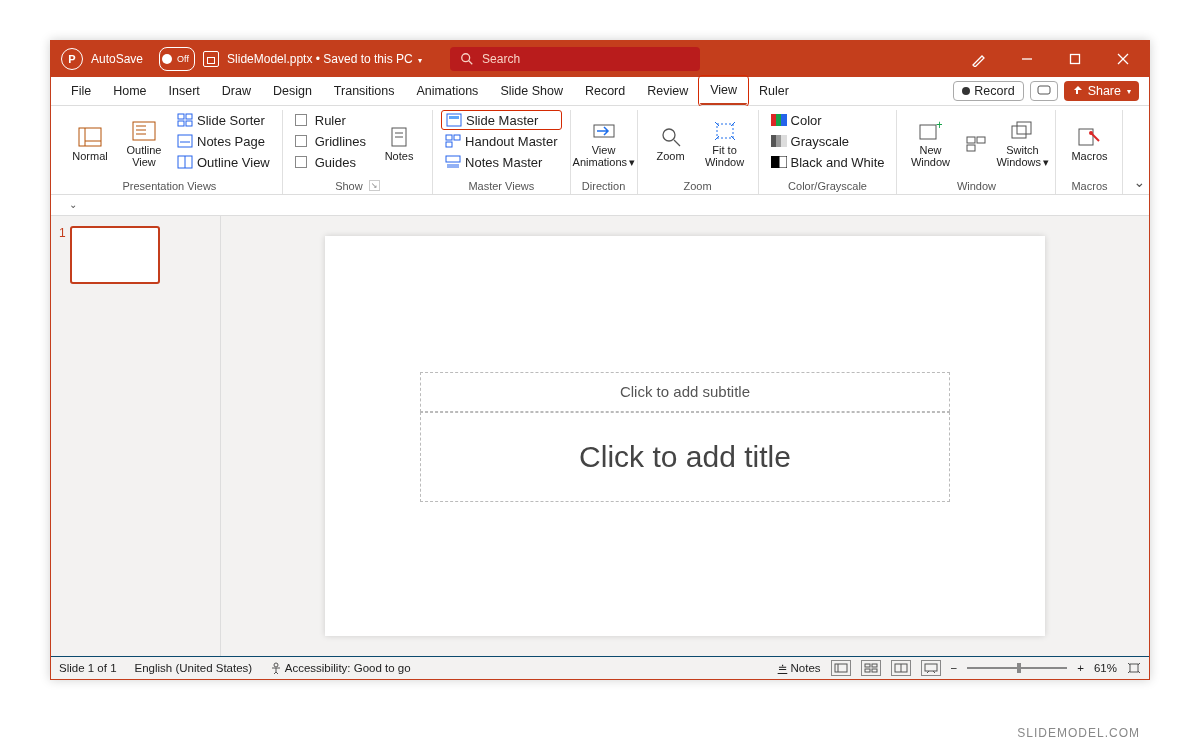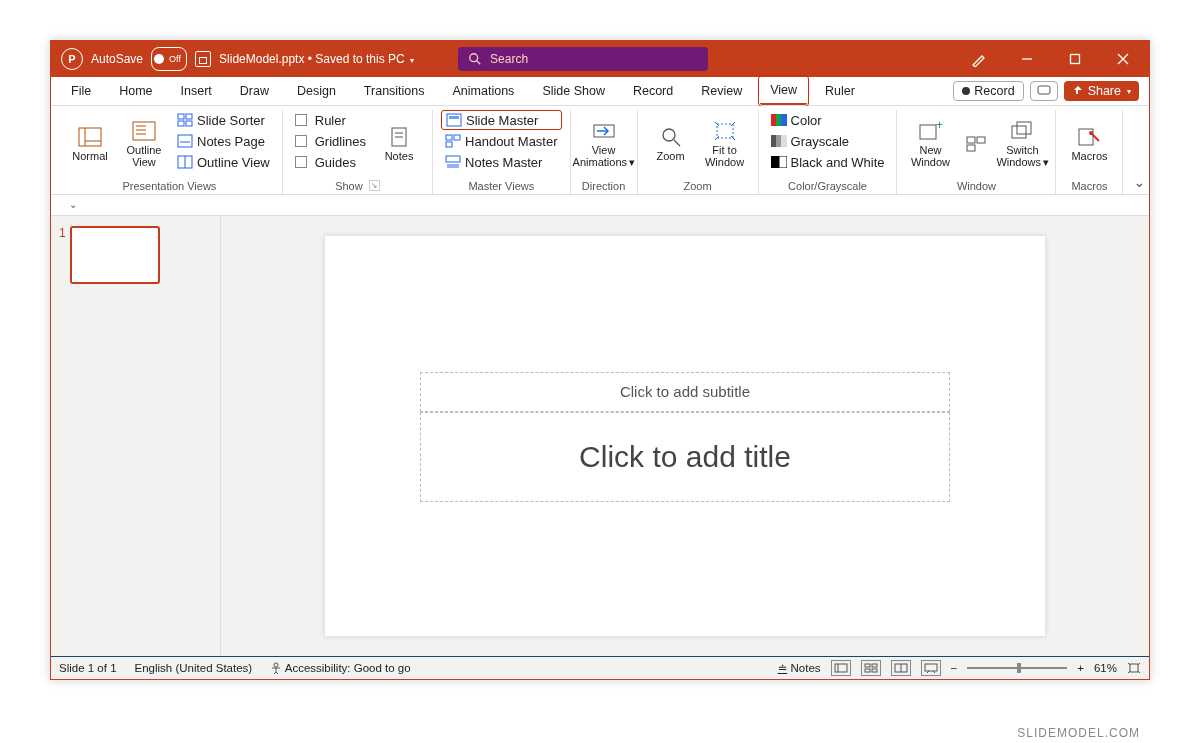--- a/index.html
+++ b/index.html
@@ -33,21 +33,21 @@
   }
   .p-logo {
     width: 22px; height: 22px;
     border: 1.5px solid #fff;
     border-radius: 50%;
     display: flex; align-items: center; justify-content: center;
     font-weight: bold; font-size: 11px;
     margin-left: 4px;
   }
   .autosave {
-    display: flex; align-items: center; gap: 8px;
+    display: flex; align-items: center; gap: 16px;
   }
   .toggle {
     width: 36px; height: 24px;
     border: 1px solid #fff; border-radius: 8px;
     display: flex; align-items: center;
     font-size: 9px;
     padding-left: 3px;
     position: relative;
   }
   .toggle::before {
@@ -62,23 +62,23 @@
     border-radius: 2px;
     position: relative;
   }
   .save-icon::after{
     content:""; position:absolute; left:3px; right:3px; bottom:2px; height:5px;
     border:1px solid #fff;
   }
   .title-filename { white-space: nowrap; }
   .searchbox {
     flex: 0 0 250px;
-    margin-left: 36px;
+    margin-left: 20px;
     height: 24px;
-    background: #701a75;
+    background: #b91c1c;
     border-radius: 4px;
     display: flex;
     align-items: center;
     color: #f8d2c5;
     padding: 0 10px;
     gap: 8px;
   }
   .searchbox svg { width: 14px; height: 14px; }
   .spacer { flex: 1; }
   .win-btn {
@@ -88,21 +88,21 @@
   }
   
   .tabs {
     height: 30px;
     background: #fff;
     display: flex;
     align-items: center;
     border-bottom: 1px solid #ddd;
     padding: 0 10px;
     font-size: 12.5px;
-    gap: 8px;
+    gap: 2px;
   }
   .tab {
     padding: 0 10px;
     height: 28px;
     display: flex;
     align-items: center;
     border-radius: 2px;
   }
   .tab.active {
     border-bottom: 2.5px solid #c43e1c;

